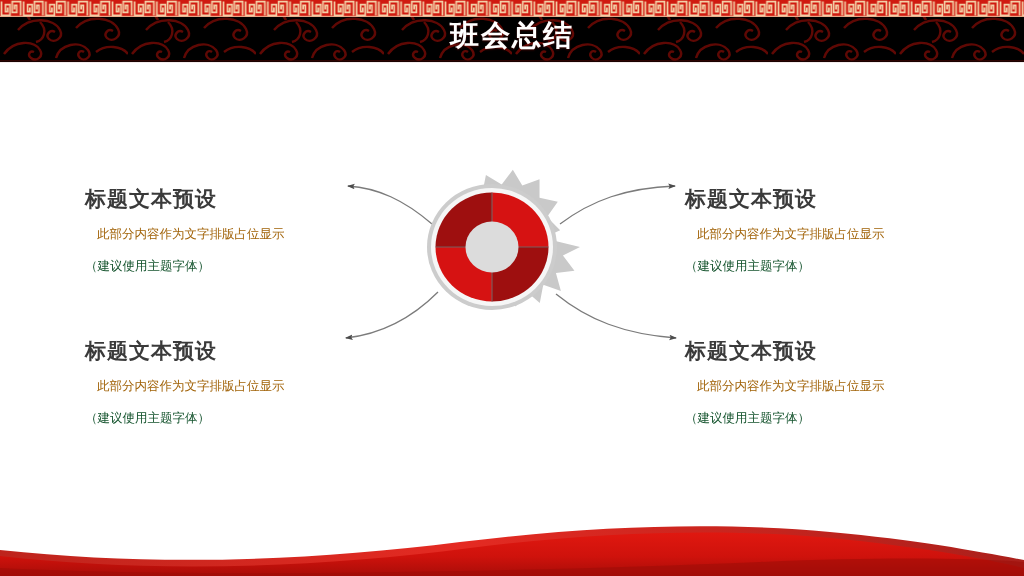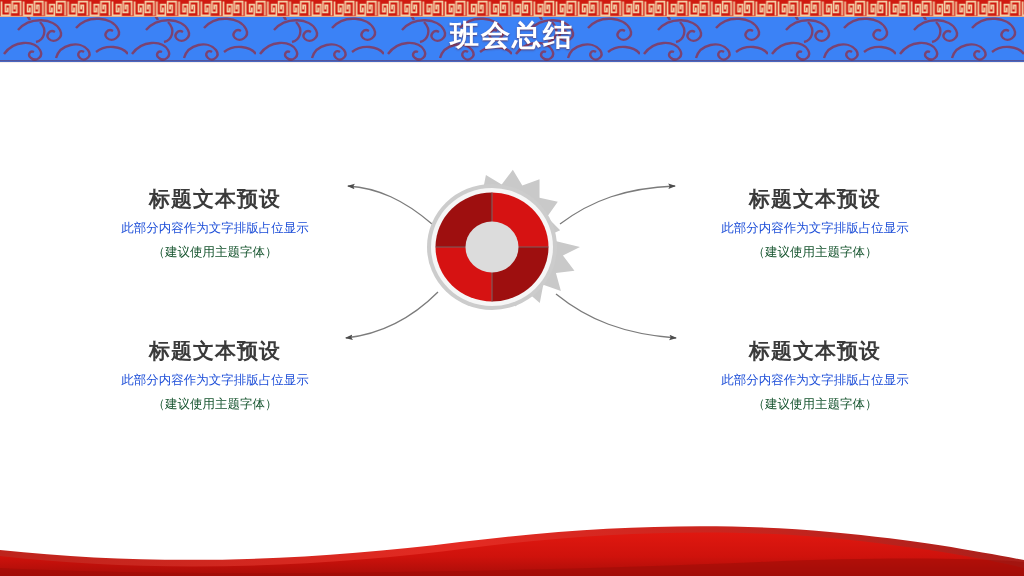--- a/index.html
+++ b/index.html
@@ -8,21 +8,21 @@
     background:#ffffff;
     font-family:"Liberation Sans","DejaVu Sans",sans-serif;
     overflow:hidden;
     position:relative;
   }
   .slide{position:absolute;inset:0;width:1024px;height:576px;overflow:hidden;background:#fff;}
 
   
   .header{
     position:absolute;left:0;top:0;width:1024px;height:62px;
-    background:#3b82f6;
+    background:#000000;
     overflow:hidden;
   }
   .header-swirl{
     position:absolute;left:0;top:0;width:1024px;height:62px;
     opacity:.55;
   }
   .header-meander{
     position:absolute;left:0;top:0;width:1024px;height:17px;
   }
   .header-shadow{
@@ -44,31 +44,31 @@
 
   
   .emblem{
     position:absolute;left:402px;top:157px;width:180px;height:180px;
   }
 
   
   .arrows{position:absolute;left:0;top:0;width:1024px;height:576px;pointer-events:none;}
 
   
-  .tblock{position:absolute;width:260px;text-align:center;}
+  .tblock{position:absolute;width:260px;text-align:left;}
   .tblock .t-title{
     font-size:21px;font-weight:bold;color:#3a3a3a;
     letter-spacing:1px;line-height:1.25;
     font-family:"DejaVu Sans","Liberation Sans",sans-serif;
     margin:0 0 6px 0;
   }
   .tblock .t-body{
-    font-size:12.5px;color:#1d4ed8;line-height:1.55;
-    font-family:"DejaVu Sans","Liberation Sans",sans-serif;
-    margin:0;
+    font-size:12.5px;color:#a16207;line-height:1.55;
+    font-family:"DejaVu Sans","Liberation Sans",sans-serif;
+    margin:12px;
   }
   .tblock .t-note{
     font-size:12.5px;color:#14532d;line-height:1.55;
     font-family:"DejaVu Sans","Liberation Sans",sans-serif;
     margin:4px 0 0 0;
   }
   .blk-tl{left:85px;top:186px;}
   .blk-tr{left:685px;top:186px;}
   .blk-bl{left:85px;top:338px;}
   .blk-br{left:685px;top:338px;}

